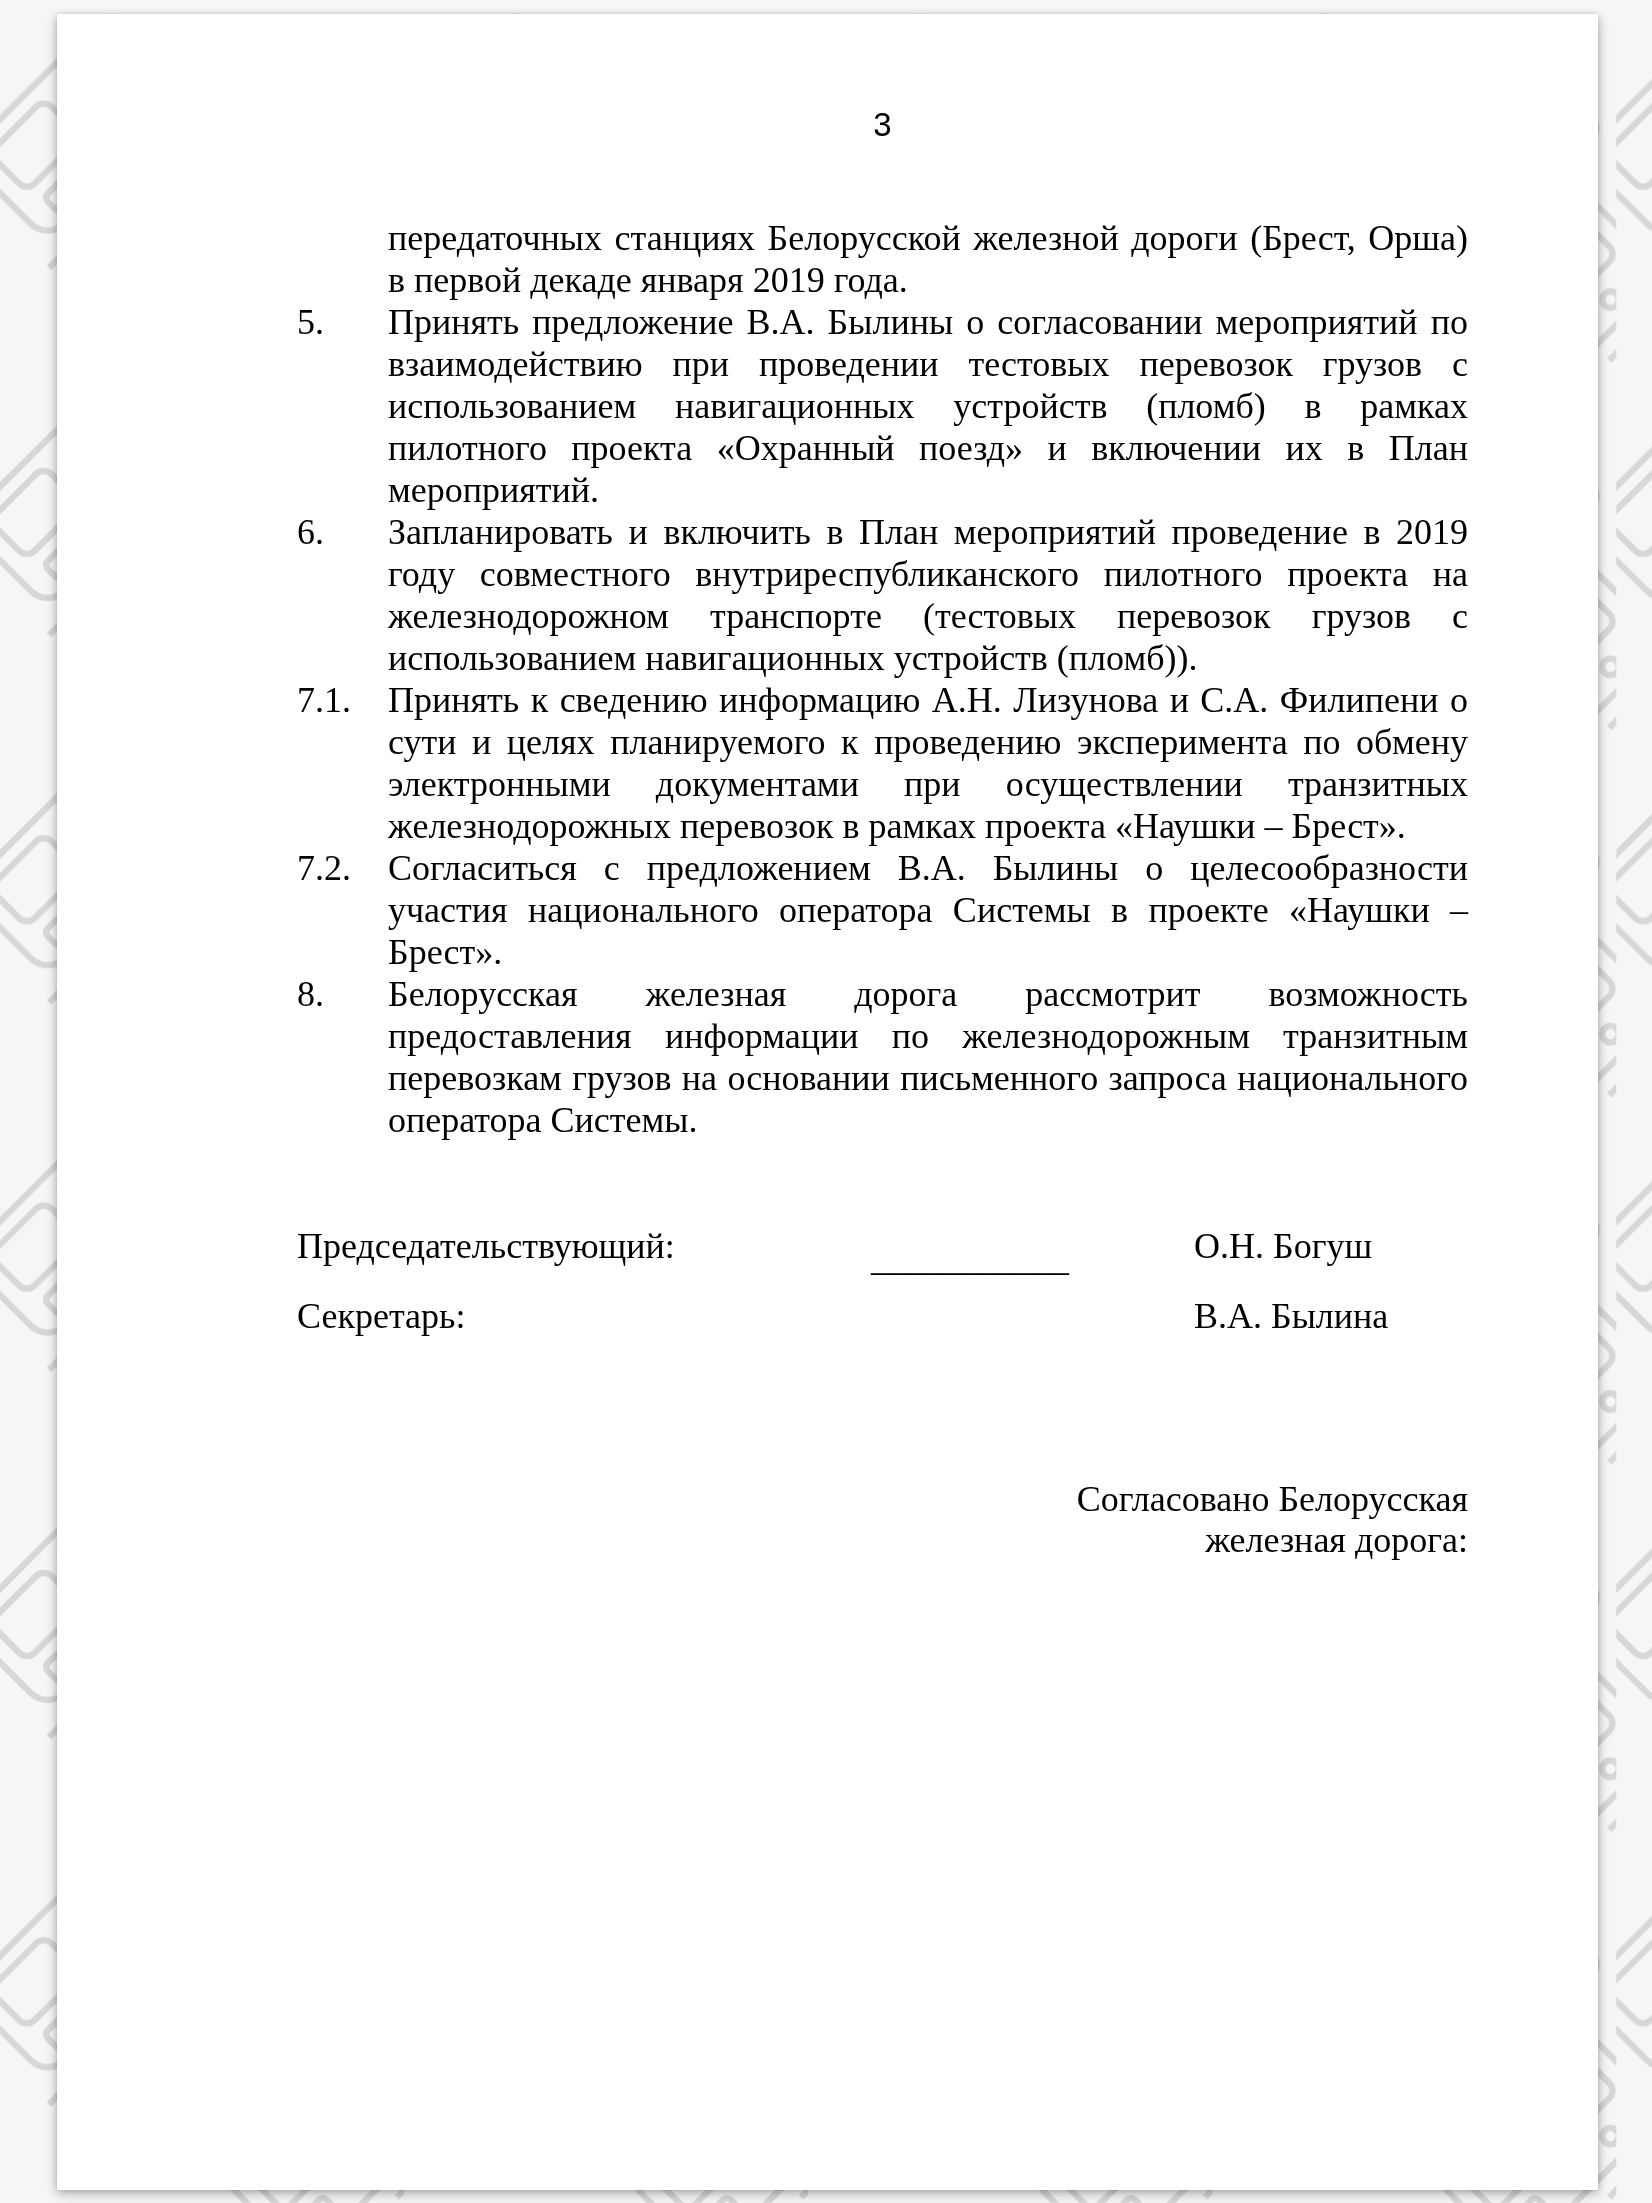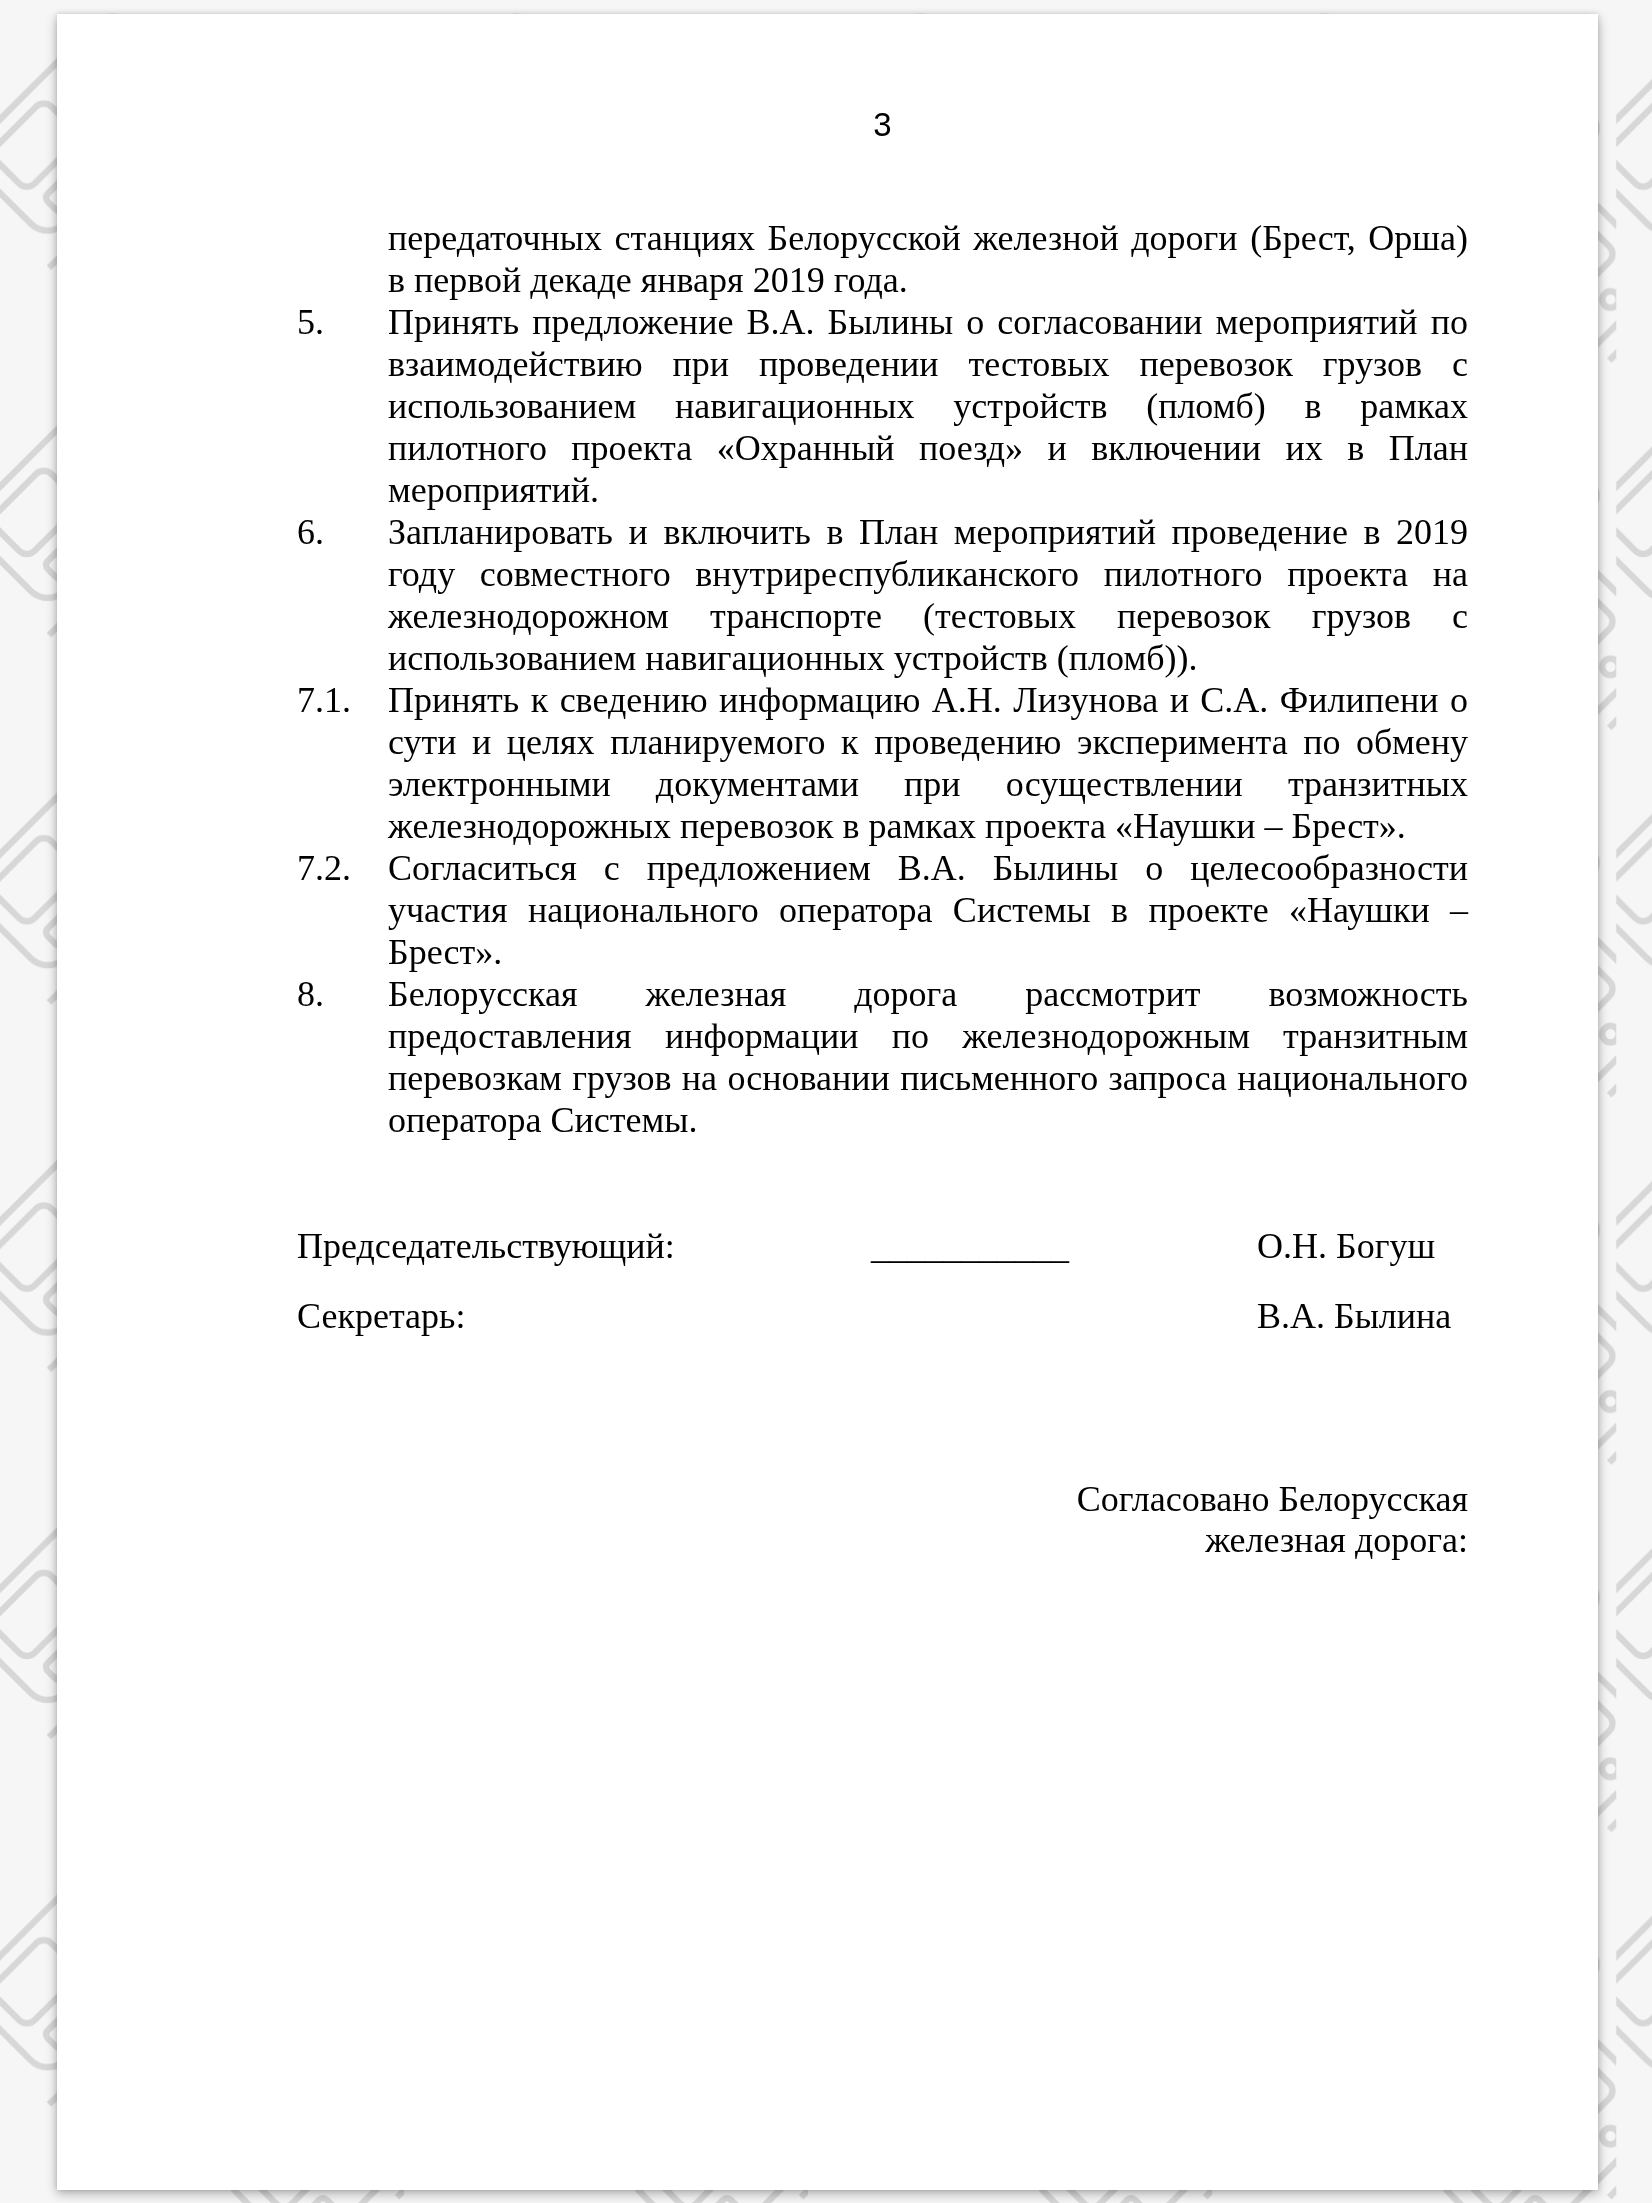--- a/index.html
+++ b/index.html
@@ -14,22 +14,22 @@
   .bodytext{margin-top:71px;font-size:36px;}
   .bline{position:relative;padding-left:91px;height:42px;line-height:42px;
          text-align:justify;text-align-last:justify;}
   .bline.last{text-align-last:left;}
   .bline .num{position:absolute;left:0;top:0;}
   .sigs{font-size:36px;}
   .sig-row{position:relative;height:42px;line-height:42px;}
   .sig-row1{margin-top:84px;}
   .sig-row2{margin-top:28px;}
   .sig-label{position:absolute;left:0;top:0;text-align:center;}
-  .sig-line{position:absolute;left:574px;top:0;letter-spacing:0;}
-  .sig-name{position:absolute;left:960px;top:0;}
+  .sig-line{position:absolute;left:574px;top:12px;letter-spacing:0;}
+  .sig-name{position:absolute;left:897px;top:0;}
   .approval{margin-top:142px;margin-left:6.4px;font-size:36px;line-height:41px;text-align:right;}
 </style>
 </head>
 <body>
 
 <div class="canvas">
 
   <svg class="bg" width="1653" height="2204" aria-hidden="true" viewBox="0 0 1800 2400">
     <defs>
       <g id="train" fill="none" stroke="#d7d7d7" stroke-width="7">

